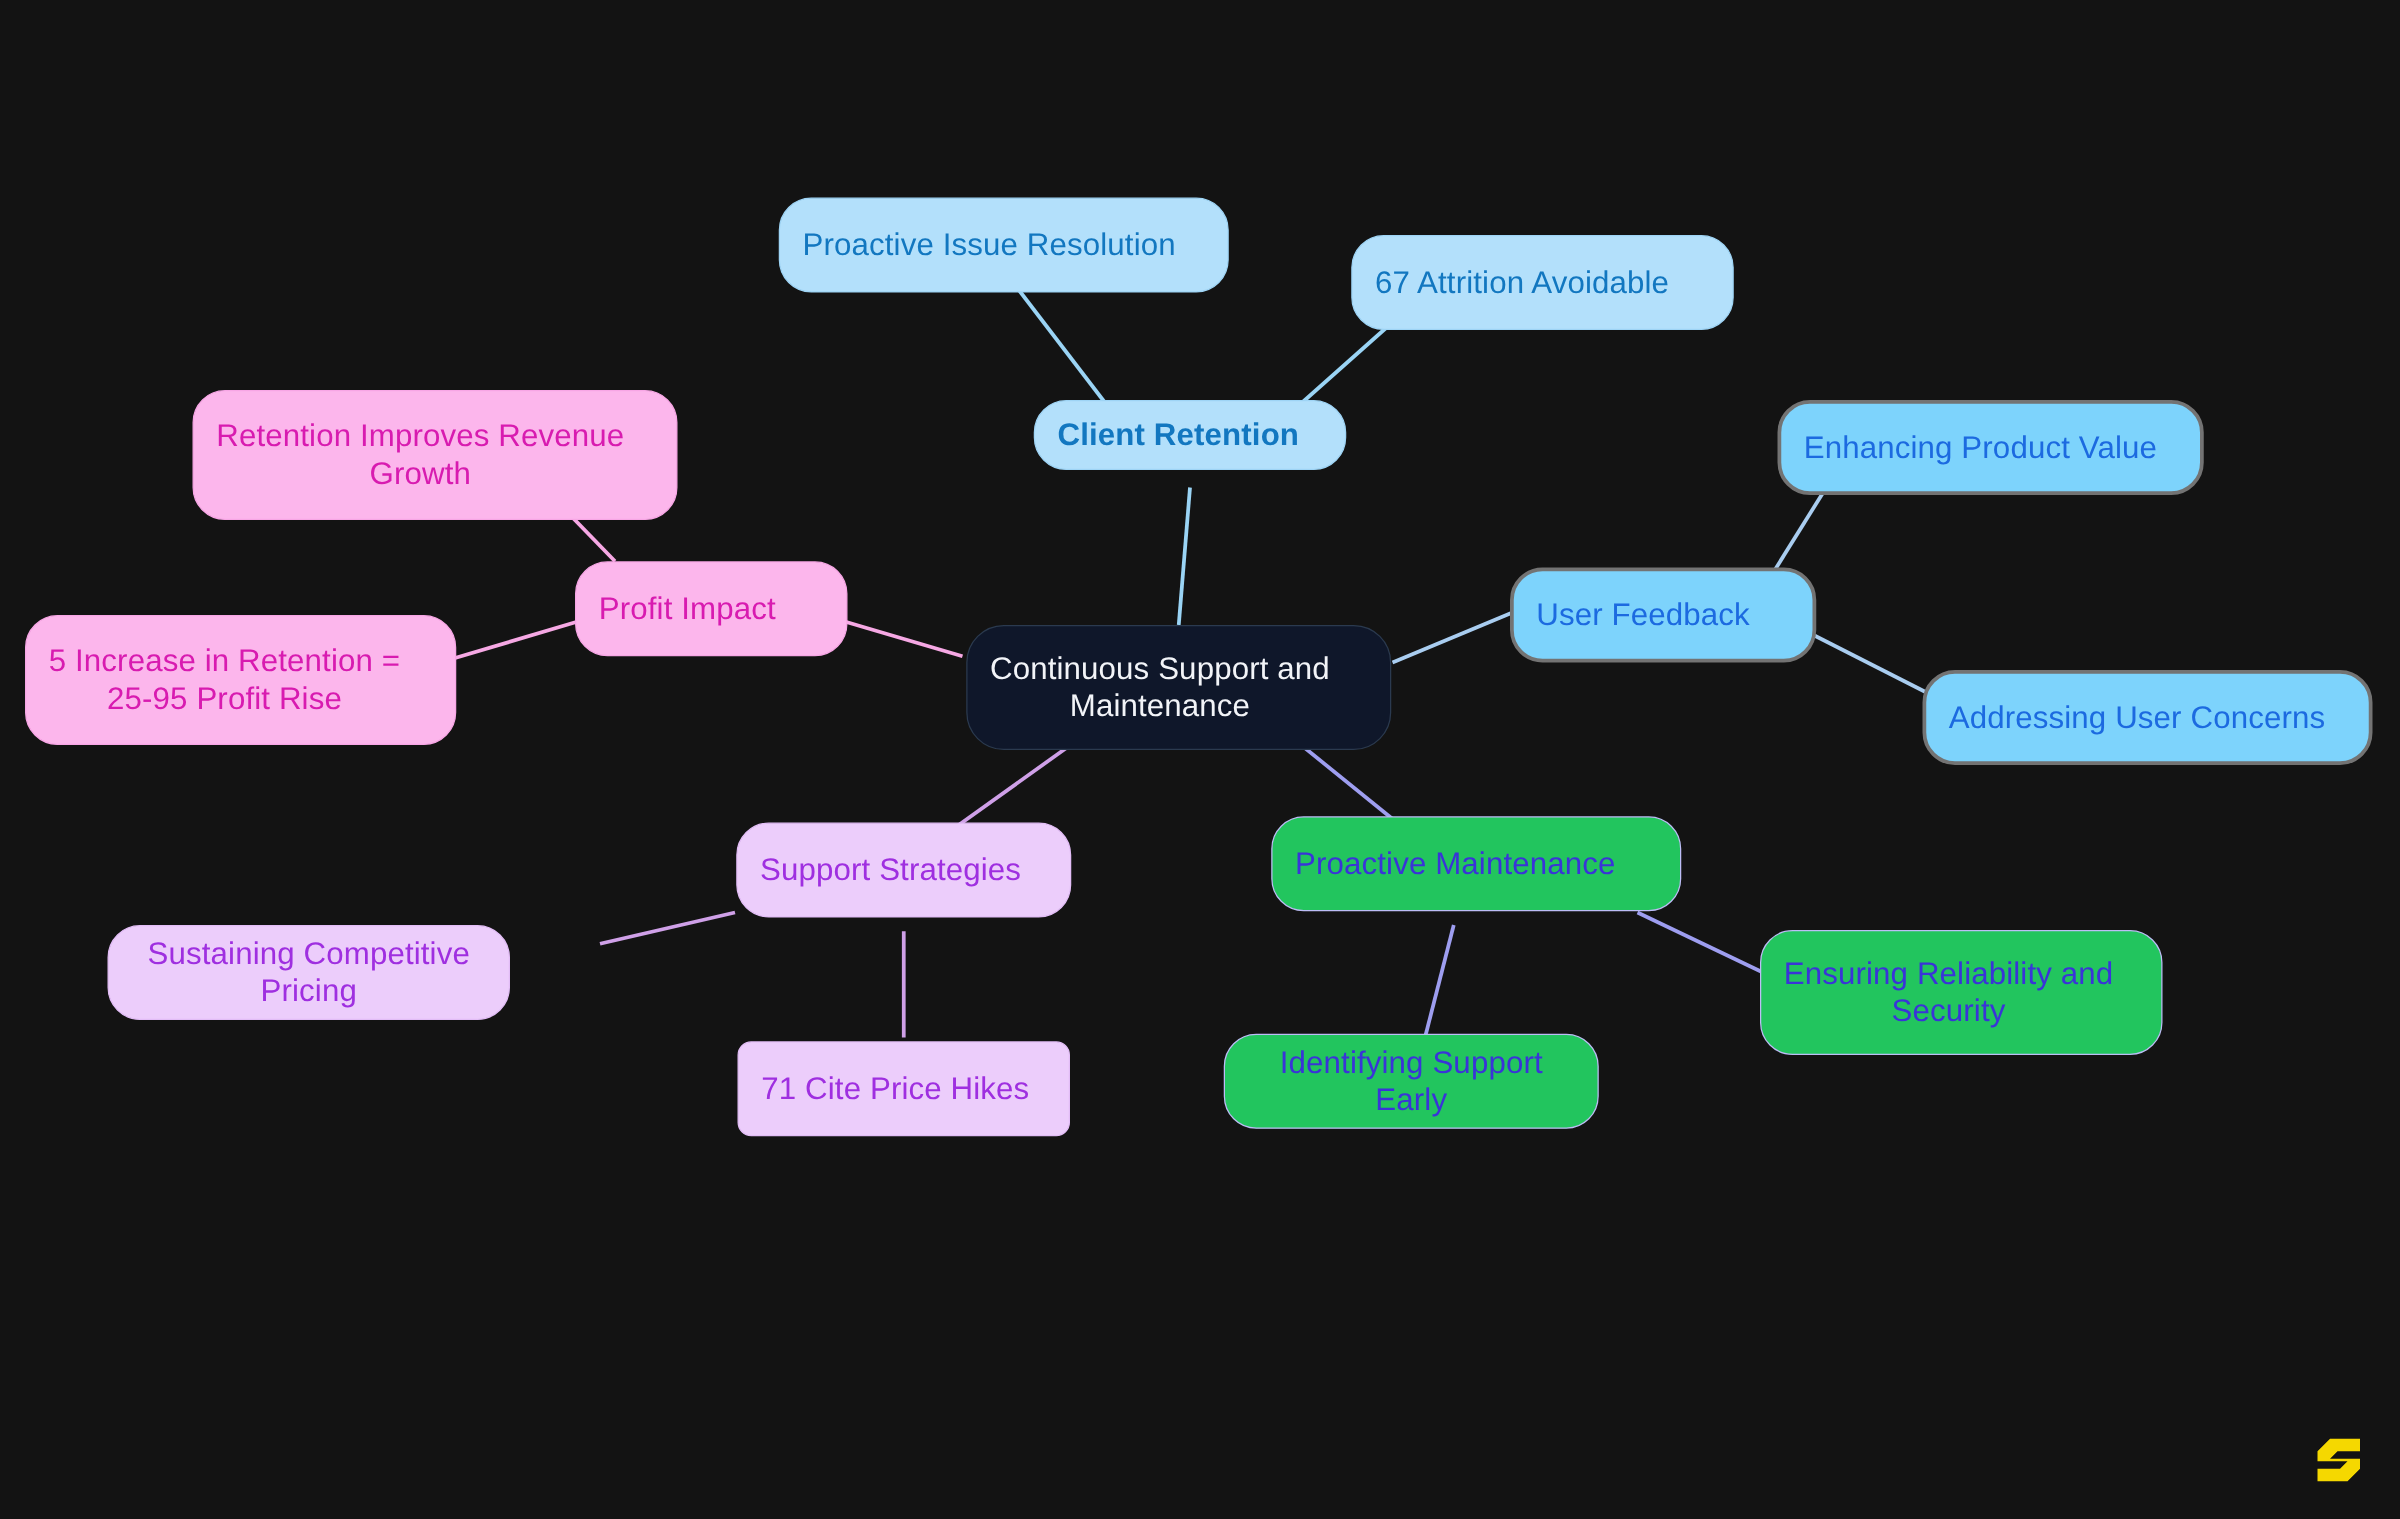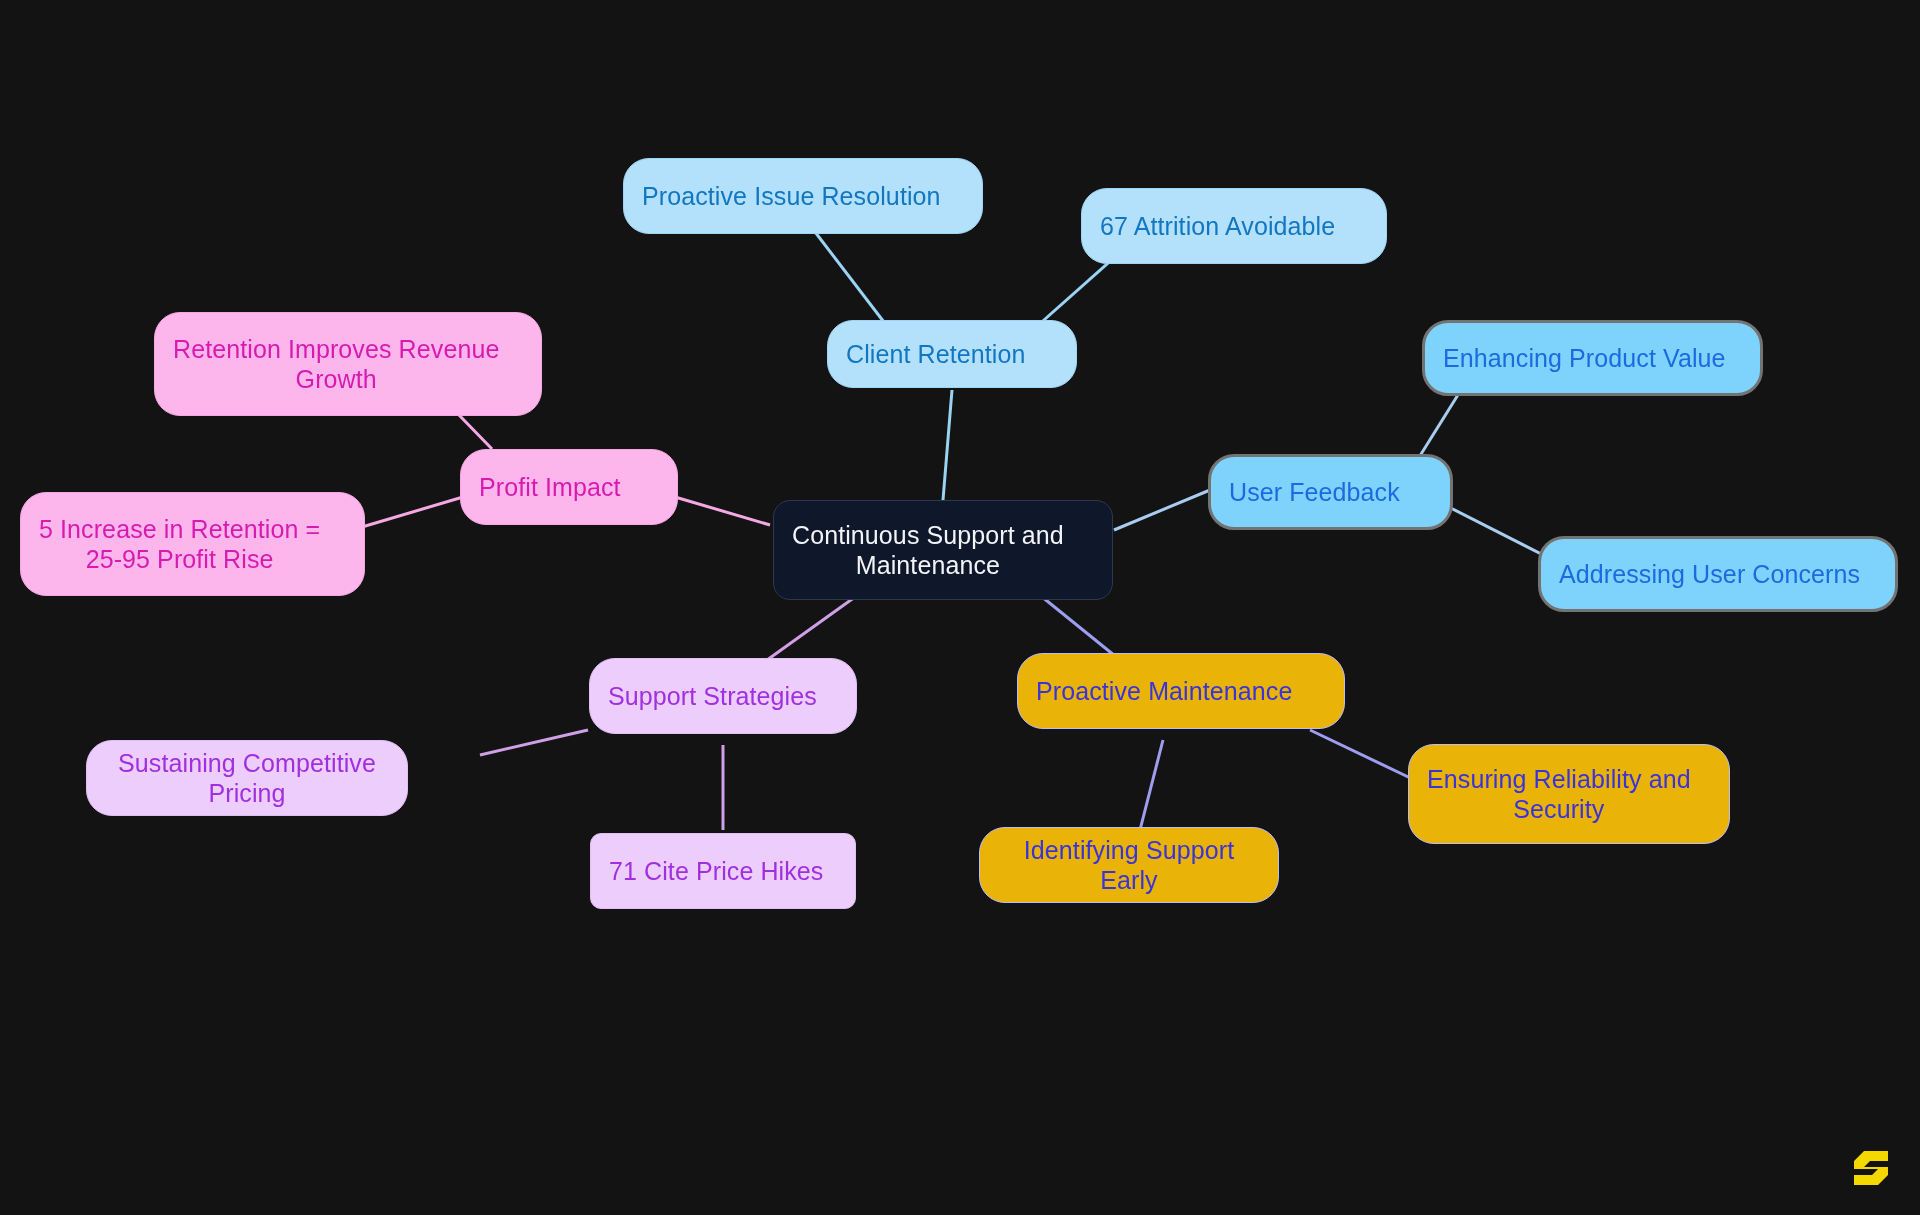--- a/index.html
+++ b/index.html
@@ -36,21 +36,21 @@
     line-height: 1.22;
     letter-spacing: 0.1px;
     padding: 6px 18px;
     white-space: pre-line;
   }
   .node.root {
     background: #0f172a;
     color: #f2f4f8;
     border: 1px solid #2b3a4f;
     font-size: 25px;
-    border-radius: 17px;
+    border-radius: 30px;
   }
   .node.blue-1 {
     background: #b3e0fb;
     color: #1277c0;
     border: 1px solid #9ed4f5;
     font-size: 25px;
   }
   .node.blue-2 {
     background: #7dd3fc;
     color: #1c6ae0;
@@ -63,21 +63,21 @@
     border: 1px solid #f7a6e5;
     font-size: 25px;
   }
   .node.violet {
     background: #eccdfb;
     color: #9f2fe0;
     border: 1px solid #e2bdf6;
     font-size: 25px;
   }
   .node.indigo {
-    background: #eab308;
+    background: #22c55e;
     color: #3a34d8;
     border: 1px solid #bdbdf6;
     font-size: 25px;
   }
   #logo {
     position: absolute;
     right: 26px;
     bottom: 22px;
     width: 46px;
     height: 52px;
@@ -127,21 +127,21 @@
   </div>
 
   <div class="node blue-1" style="left:623px; top:158px; width:360px; height:76px;">
     <span>Proactive Issue Resolution</span>
   </div>
 
   <div class="node blue-1" style="left:1081px; top:188px; width:306px; height:76px;">
     <span>67 Attrition Avoidable</span>
   </div>
 
-  <div class="node blue-1" style="left:827px; top:320px; width:250px; height:68px;">
+  <div class="node blue-1" style="left:827px; top:320px; width:250px; height:56px;font-weight:bold;">
     <span>Client Retention</span>
   </div>
 
   <div class="node pink" style="left:154px; top:275px; width:388px; height:104px;margin-top:37px;">
     <span>Retention Improves Revenue
 Growth</span>
   </div>
 
   <div class="node pink" style="left:460px; top:449px; width:218px; height:76px;">
     <span>Profit Impact</span>

